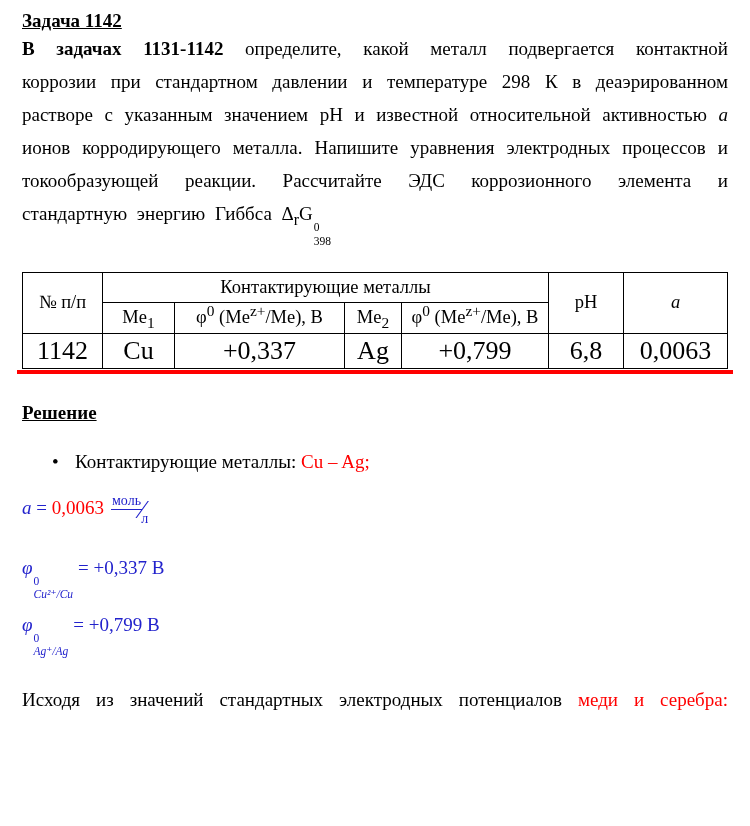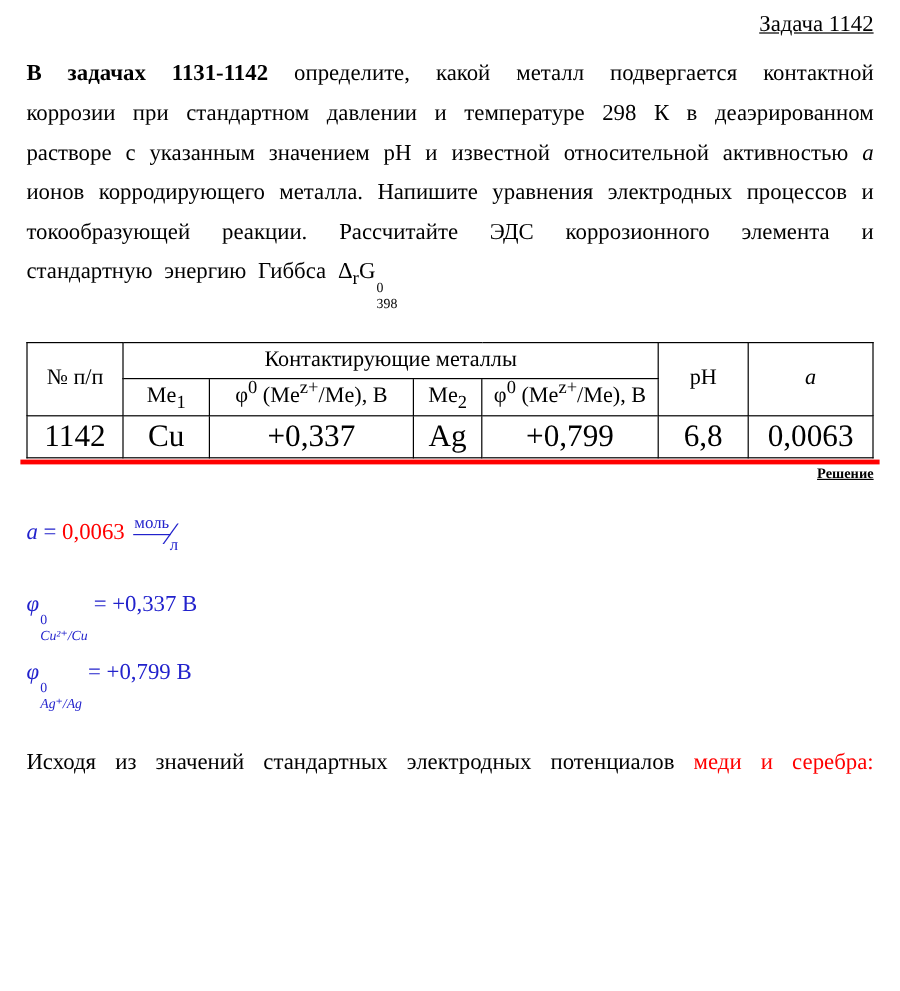--- a/index.html
+++ b/index.html
@@ -4,25 +4,25 @@
 <style>
   * { margin:0; padding:0; box-sizing:border-box; }
   html,body { background:#ffffff; }
   body {
     width:750px; height:826px; overflow:hidden;
     color:#000;
     font-family:"Liberation Serif","DejaVu Serif",serif;
   }
   .page { padding:10px 22px 0; }
 
-  .doc-title { text-align:right; font-size:19px; font-weight:400; }
+  .doc-title { text-align:left; font-size:19px; font-weight:700; }
   .doc-title .u { text-decoration:underline; }
 
   .intro {
-    margin-top:13px; font-size:19px; line-height:33px;
+    font-size:19px; line-height:33px;
     text-align:justify; word-spacing:5px;
   }
 
   sub, sup { line-height:0; }
   .nowrap { white-space:nowrap; }
   .italic { font-style:italic; }
   .red { color:#ff0000; }
   .blue { color:#2222cc; }
 
   .stack {
@@ -38,21 +38,21 @@
   .data-table td {
     border:1px solid #000; text-align:center; vertical-align:middle;
     padding:2px 4px;
   }
   .data-table .hrow1 td { height:30px; }
   .data-table .hrow2 td { height:31px; }
   .data-table .drow td { height:30px; font-size:26px; }
 
   .red-rule { height:4px; background:#ff0000; margin:1px -5px 0 -5px; }
 
-  .solution-heading { text-align:right; font-size:12px; font-weight:700; }
+  .solution-heading { margin-top:28px; text-align:left; font-size:19px; font-weight:700; }
   .solution-heading .u { text-decoration:underline; }
 
   .bullets { margin-top:27px; }
   .bullet {
     position:relative; padding-left:53px; font-size:19px;
     line-height:22px; margin-bottom:18px;
   }
   .bullet::before { content:"•"; position:absolute; left:30px; top:0; }
 
   .formula-block { font-size:19px; }
@@ -117,20 +117,21 @@
         <td>0,0063</td>
       </tr>
     </tbody>
   </table>
   <div class="red-rule"></div>
 
   <div class="solution-heading"><span class="u">Решение</span></div>
 
   <div class="bullets">
 
+    <div class="bullet"><span>Контактирующие металлы: </span><span class="red">Cu – Ag;</span></div>
 
 
     <div class="formula-block formula-a"><i class="blue">a</i><span class="blue"> = </span><span class="red">0,0063</span><span class="unit"><span class="u-num blue">моль</span><span class="u-slash blue">⁄</span><span class="u-den blue">л</span></span></div>
 
 
 
   </div>
 
   <div class="formula-block phi-f phi-first"><i class="blue">φ</i><span class="stack blue">
         <span class="s-sup">0</span>

